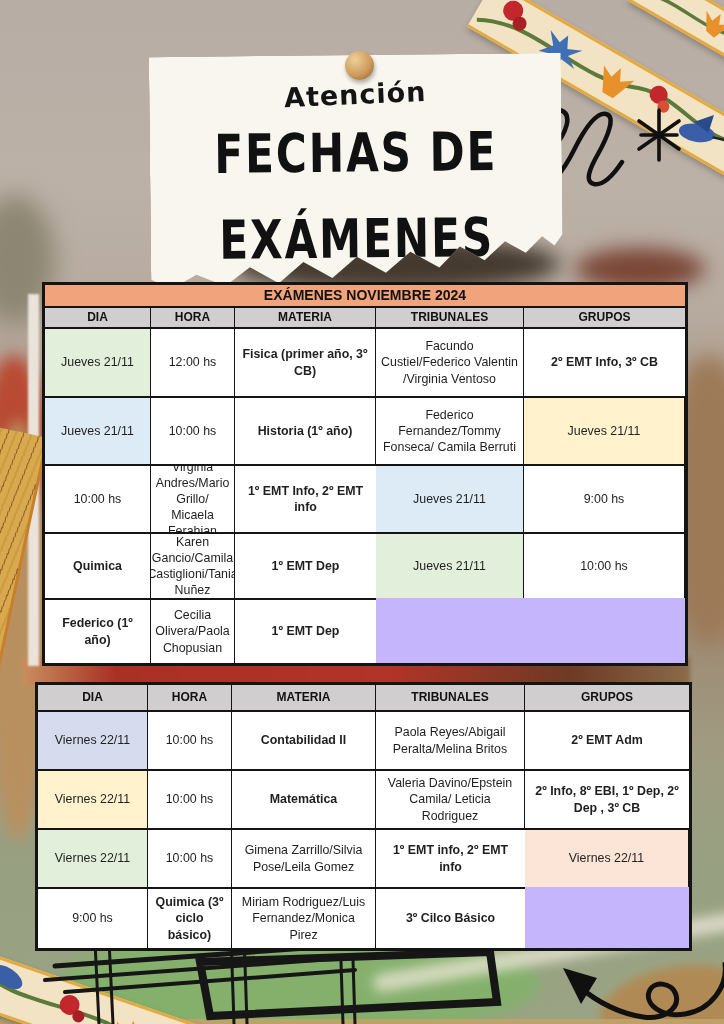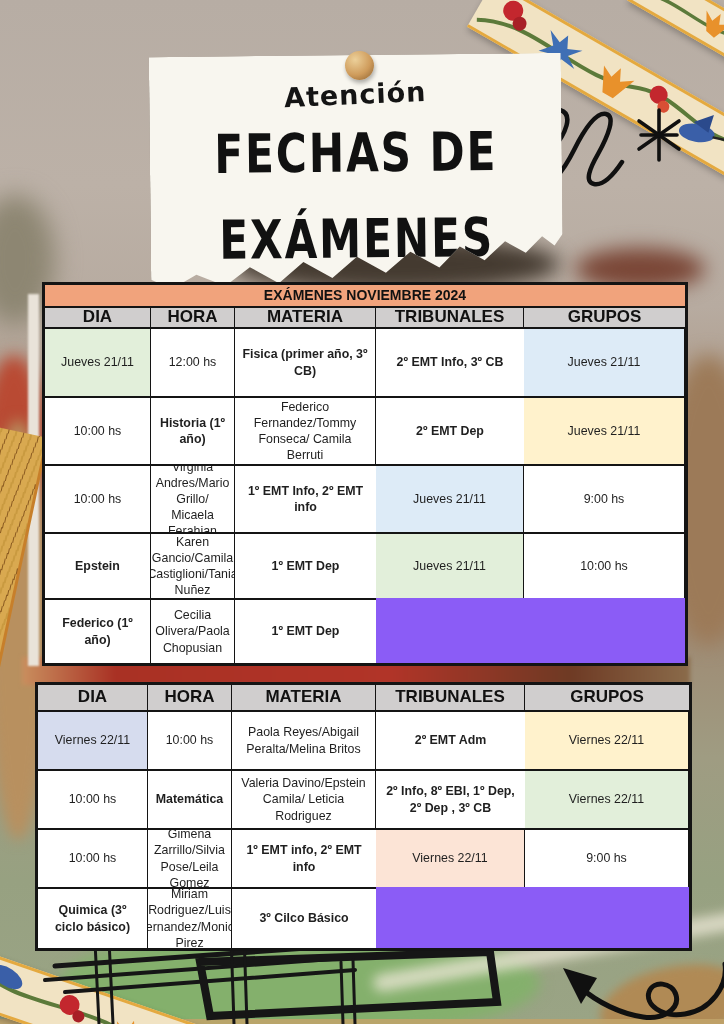--- a/index.html
+++ b/index.html
@@ -61,34 +61,34 @@
   .attention{position:absolute;left:0;top:24px;width:100%;text-align:center;
     font-family:"DejaVu Sans",sans-serif;font-weight:900;font-size:27px;color:#141414;
     transform:rotate(-2deg);letter-spacing:1px;}
   .big-title{position:absolute;left:0;width:100%;text-align:center;
     font-family:"DejaVu Sans",sans-serif;font-weight:900;font-size:44px;color:#111;
     letter-spacing:2px;transform:scaleY(1.22) scaleX(.96);}
   #title1{top:72px;}
   #title2{top:158px;}
 
   
-  .sched{position:absolute;z-index:5;display:grid;background:#8b5cf6;border:3px solid #141414;}
+  .sched{position:absolute;z-index:5;display:grid;background:#c4b5fd;border:3px solid #141414;}
   #table1{left:42px;top:282px;width:646px;
     grid-template-columns:106px 84px 141px 148px 161px;
     grid-template-rows:21px 21px 69px 68px 68px 66px 65px;}
   #table2{left:35px;top:682px;width:657px;
     grid-template-columns:110px 84px 144px 149px 164px;
     grid-template-rows:25px 59px 59px 59px 61px;}
   .cell{display:flex;align-items:center;justify-content:center;text-align:center;
     padding:1px 5px;font-size:12.4px;line-height:1.3;color:#1f1f1f;background:#fff;
     border-right:1.8px solid #141414;border-top:2.4px solid #141414;overflow:hidden;}
   .cell.lastcol{border-right:none;}
   .cell.toprow{border-top:none;}
   .banner{grid-column:1/-1;border-top:none;border-right:none;font-weight:bold;font-size:14px;color:#111;}
-  .hdr{font-weight:bold;font-size:17px;color:#111;}
+  .hdr{font-weight:bold;font-size:12px;color:#111;}
   .b{font-weight:bold;}
 </style>
 </head>
 <body>
 
 <div id="stage">
 
   <div class="bg"></div>
   <div class="blob bg-hair"></div>
   <div class="blob bg-hair2"></div>
@@ -180,55 +180,56 @@
 
     <div class="cell hdr" style="background-color: rgb(208, 206, 206);">DIA</div>
     <div class="cell hdr" style="background-color: rgb(208, 206, 206);">HORA</div>
     <div class="cell hdr" style="background-color: rgb(208, 206, 206);">MATERIA</div>
     <div class="cell hdr" style="background-color: rgb(208, 206, 206);">TRIBUNALES</div>
     <div class="cell hdr lastcol" style="background-color: rgb(208, 206, 206);">GRUPOS</div>
 
     <div class="cell" style="background-color: rgb(226, 239, 218);">Jueves 21/11</div>
     <div class="cell">12:00 hs</div>
     <div class="cell b">Fisica  (primer año, 3º CB)</div>
+    <div class="cell">Facundo Custiel/Federico Valentin /Virginia Ventoso</div>
     <div class="cell b lastcol">2º EMT Info, 3º CB</div>
 
     <div class="cell" style="background-color: rgb(221, 235, 247);">Jueves 21/11</div>
     <div class="cell">10:00 hs</div>
     <div class="cell b">Historia (1º año)</div>
     <div class="cell">Federico Fernandez/Tommy Fonseca/ Camila Berruti</div>
-    <div class="cell b lastcol">2º EMT Dep</div>
 
     <div class="cell" style="background-color: rgb(255, 242, 204);">Jueves 21/11</div>
     <div class="cell">10:00 hs</div>
     <div class="cell">Virginia Andres/Mario Grillo/ Micaela Ferahian</div>
     <div class="cell b lastcol">1º EMT Info, 2º EMT  info</div>
 
     <div class="cell" style="background-color: rgb(221, 235, 247);">Jueves 21/11</div>
     <div class="cell">9:00 hs</div>
-    <div class="cell b">Epstein</div>
+    <div class="cell b">Quimica</div>
     <div class="cell">Karen Gancio/Camila Castiglioni/Tania Nuñez</div>
     <div class="cell b lastcol">1º EMT Dep</div>
 
     <div class="cell" style="background-color: rgb(226, 239, 218);">Jueves 21/11</div>
     <div class="cell">10:00 hs</div>
     <div class="cell b">Federico (1º año)</div>
     <div class="cell">Cecilia Olivera/Paola Chopusian</div>
     <div class="cell b lastcol">1º EMT Dep</div>
   </div>
 
   <div class="sched" id="table2">
     <div class="cell hdr toprow" style="background-color: rgb(208, 206, 206);">DIA</div>
     <div class="cell hdr toprow" style="background-color: rgb(208, 206, 206);">HORA</div>
     <div class="cell hdr toprow" style="background-color: rgb(208, 206, 206);">MATERIA</div>
     <div class="cell hdr toprow" style="background-color: rgb(208, 206, 206);">TRIBUNALES</div>
     <div class="cell hdr toprow lastcol" style="background-color: rgb(208, 206, 206);">GRUPOS</div>
 
     <div class="cell" style="background-color: rgb(214, 220, 238);">Viernes 22/11</div>
     <div class="cell">10:00 hs</div>
+    <div class="cell b">Contabilidad II</div>
     <div class="cell">Paola Reyes/Abigail Peralta/Melina Britos</div>
     <div class="cell b lastcol">2º EMT Adm</div>
 
     <div class="cell" style="background-color: rgb(255, 242, 204);">Viernes 22/11</div>
     <div class="cell">10:00 hs</div>
     <div class="cell b">Matemática</div>
     <div class="cell">Valeria Davino/Epstein Camila/ Leticia Rodriguez</div>
     <div class="cell b lastcol">2º Info, 8º EBI, 1º Dep, 2º Dep , 3º CB</div>
 
     <div class="cell" style="background-color: rgb(226, 239, 218);">Viernes 22/11</div>

